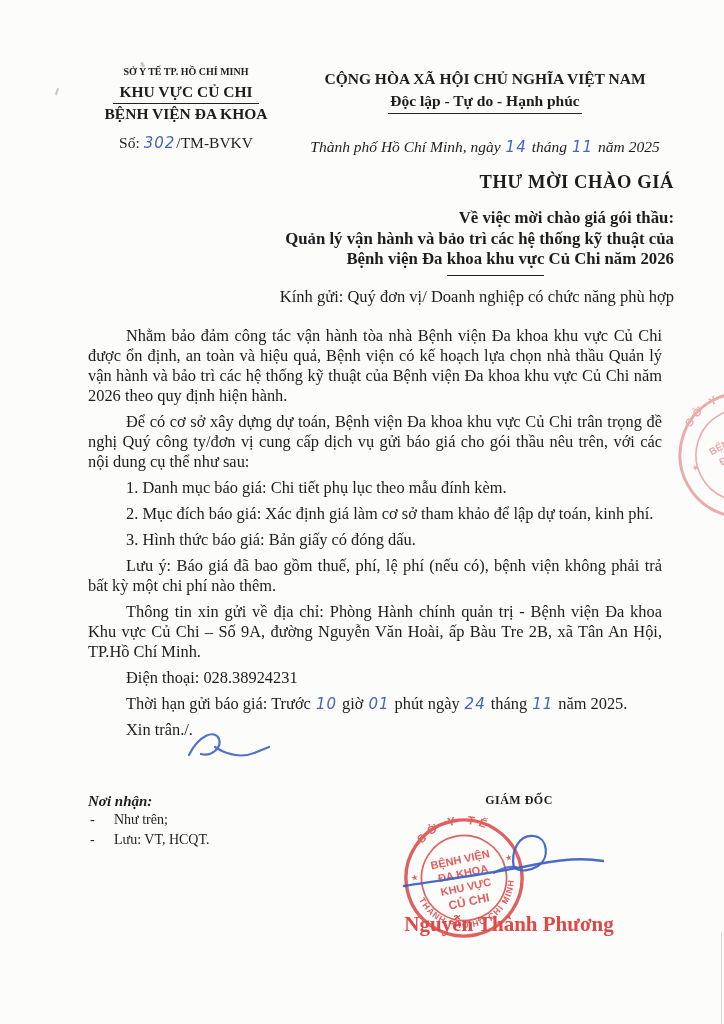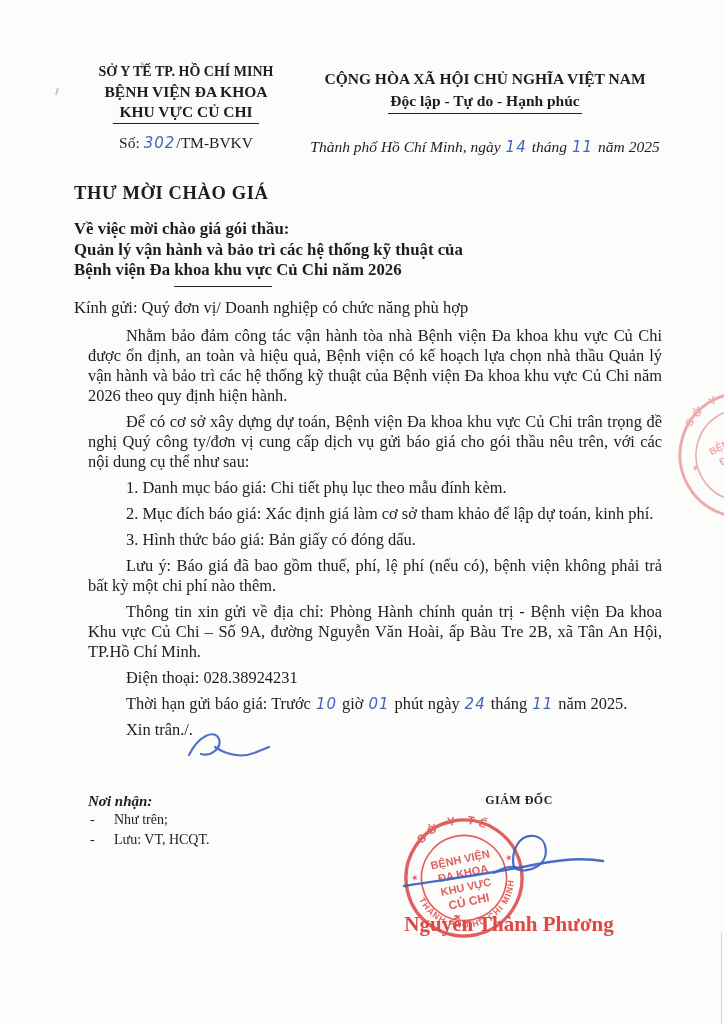--- a/index.html
+++ b/index.html
@@ -11,41 +11,41 @@
     background:#fcfcfa;
     overflow:hidden;
     font-family:"Liberation Serif","DejaVu Serif",serif;
     color:#1d1d1f;
   }
   
   .header-left {
     position:absolute; left:66px; top:62px; width:240px;
     text-align:center; font-weight:bold; line-height:20px;
   }
-  .hl-dept  { font-size:14px; }
+  .hl-dept  { font-size:10px; }
   .hl-org   { font-size:15.5px; }
   .org-underline { display:inline-block; border-bottom:1.6px solid #222; padding:0 6px 1px; }
   .doc-number { margin-top:9px; font-weight:normal; font-size:15.5px; }
   .header-right {
     position:absolute; left:300px; top:68px; width:370px;
     text-align:center; line-height:21px;
   }
   .hr-national1 { font-size:15.5px; font-weight:bold; }
   .hr-national2 { font-size:15.5px; font-weight:bold; margin-top:1px; }
   .motto-underline { display:inline-block; border-bottom:1.6px solid #222; padding:0 2px 2px; }
   .hr-date { margin-top:22px; font-style:italic; font-size:15.5px; }
   .hand {
     font-family:"DejaVu Sans",sans-serif;
     font-style:italic; font-weight:normal;
     color:#4466bb; font-size:15px; letter-spacing:1px;
     margin:0 5px;
   }
   .hand.tight { margin:0 1px 0 4px; }
   
-  .title-block { position:absolute; left:74px; top:183px; width:600px; text-align:left; }
+  .title-block { position:absolute; left:74px; top:172px; width:600px; text-align:right; }
   .t1 { font-size:18.5px; font-weight:bold; letter-spacing:.6px; }
   .t2 { font-size:16.8px; font-weight:bold; line-height:20.5px; margin-top:15px; }
   .t3 { font-size:16.8px; font-weight:bold; line-height:20.5px; }
   .t4 { font-size:16.8px; font-weight:bold; line-height:20.5px; }
   .t4-underline { border-bottom:1.7px solid #222; padding-bottom:7px; }
   .salutation { margin-top:17px; font-size:16.5px; font-weight:normal; }
   
   .body-block {
     position:absolute; left:88px; top:326px; width:574px;
     font-size:16.4px; line-height:20px; text-align:justify;
@@ -79,22 +79,22 @@
 <body>
 
 <div class="page">
 
   <div class="mark mark1"></div>
   <div class="mark mark2"></div>
   <div class="edge-line"></div>
 
   <div class="header-left">
     <div class="hl-dept">SỞ Y TẾ TP. HỒ CHÍ MINH</div>
+    <div class="hl-org"><span class="org-underline">KHU VỰC CỦ CHI</span></div>
     <div class="hl-org">BỆNH VIỆN ĐA KHOA</div>
-    <div class="hl-org"><span class="org-underline">KHU VỰC CỦ CHI</span></div>
     <div class="doc-number"><span>Số:</span><span class="hand tight">302</span><span>/TM-BVKV</span></div>
   </div>
 
   <div class="header-right">
     <div class="hr-national1">CỘNG HÒA XÃ HỘI CHỦ NGHĨA VIỆT NAM</div>
     <div class="hr-national2"><span class="motto-underline">Độc lập - Tự do - Hạnh phúc</span></div>
     <div class="hr-date"><span>Thành phố Hồ Chí Minh, ngày</span><span class="hand">14</span><span>tháng</span><span class="hand">11</span><span>năm 2025</span></div>
   </div>
 
   <div class="title-block">

